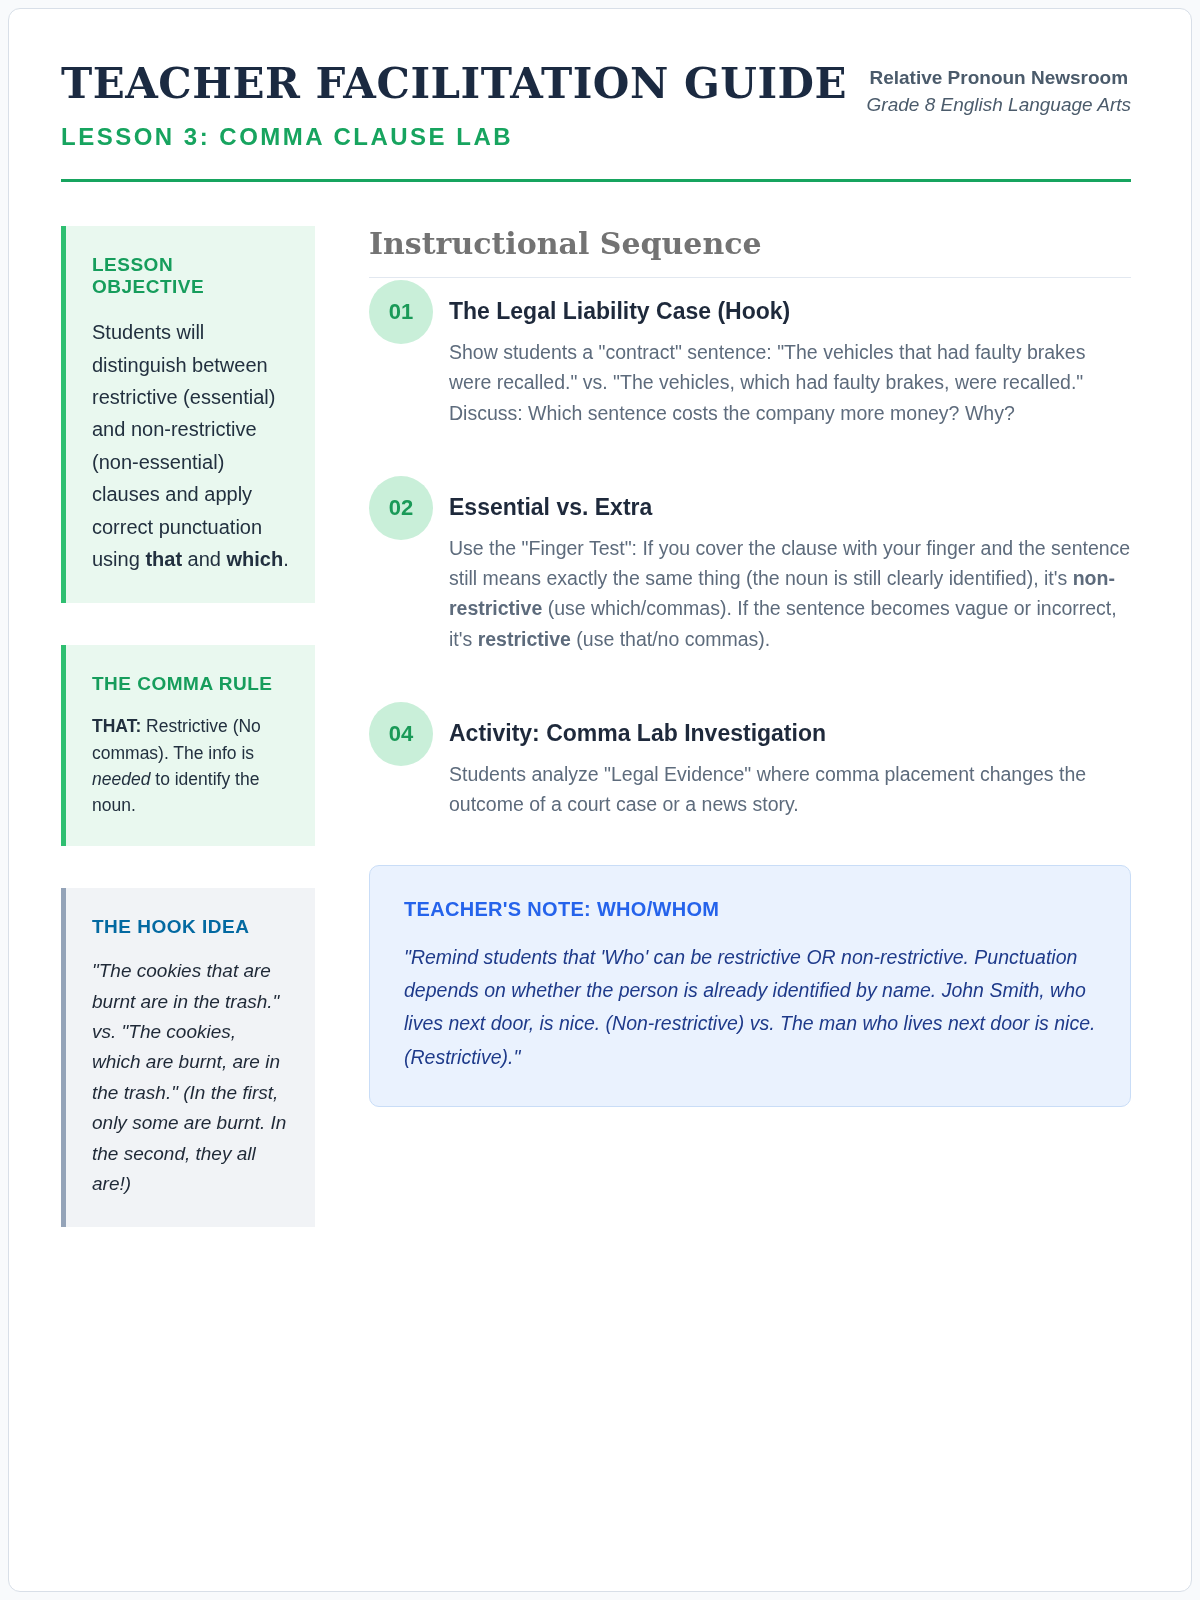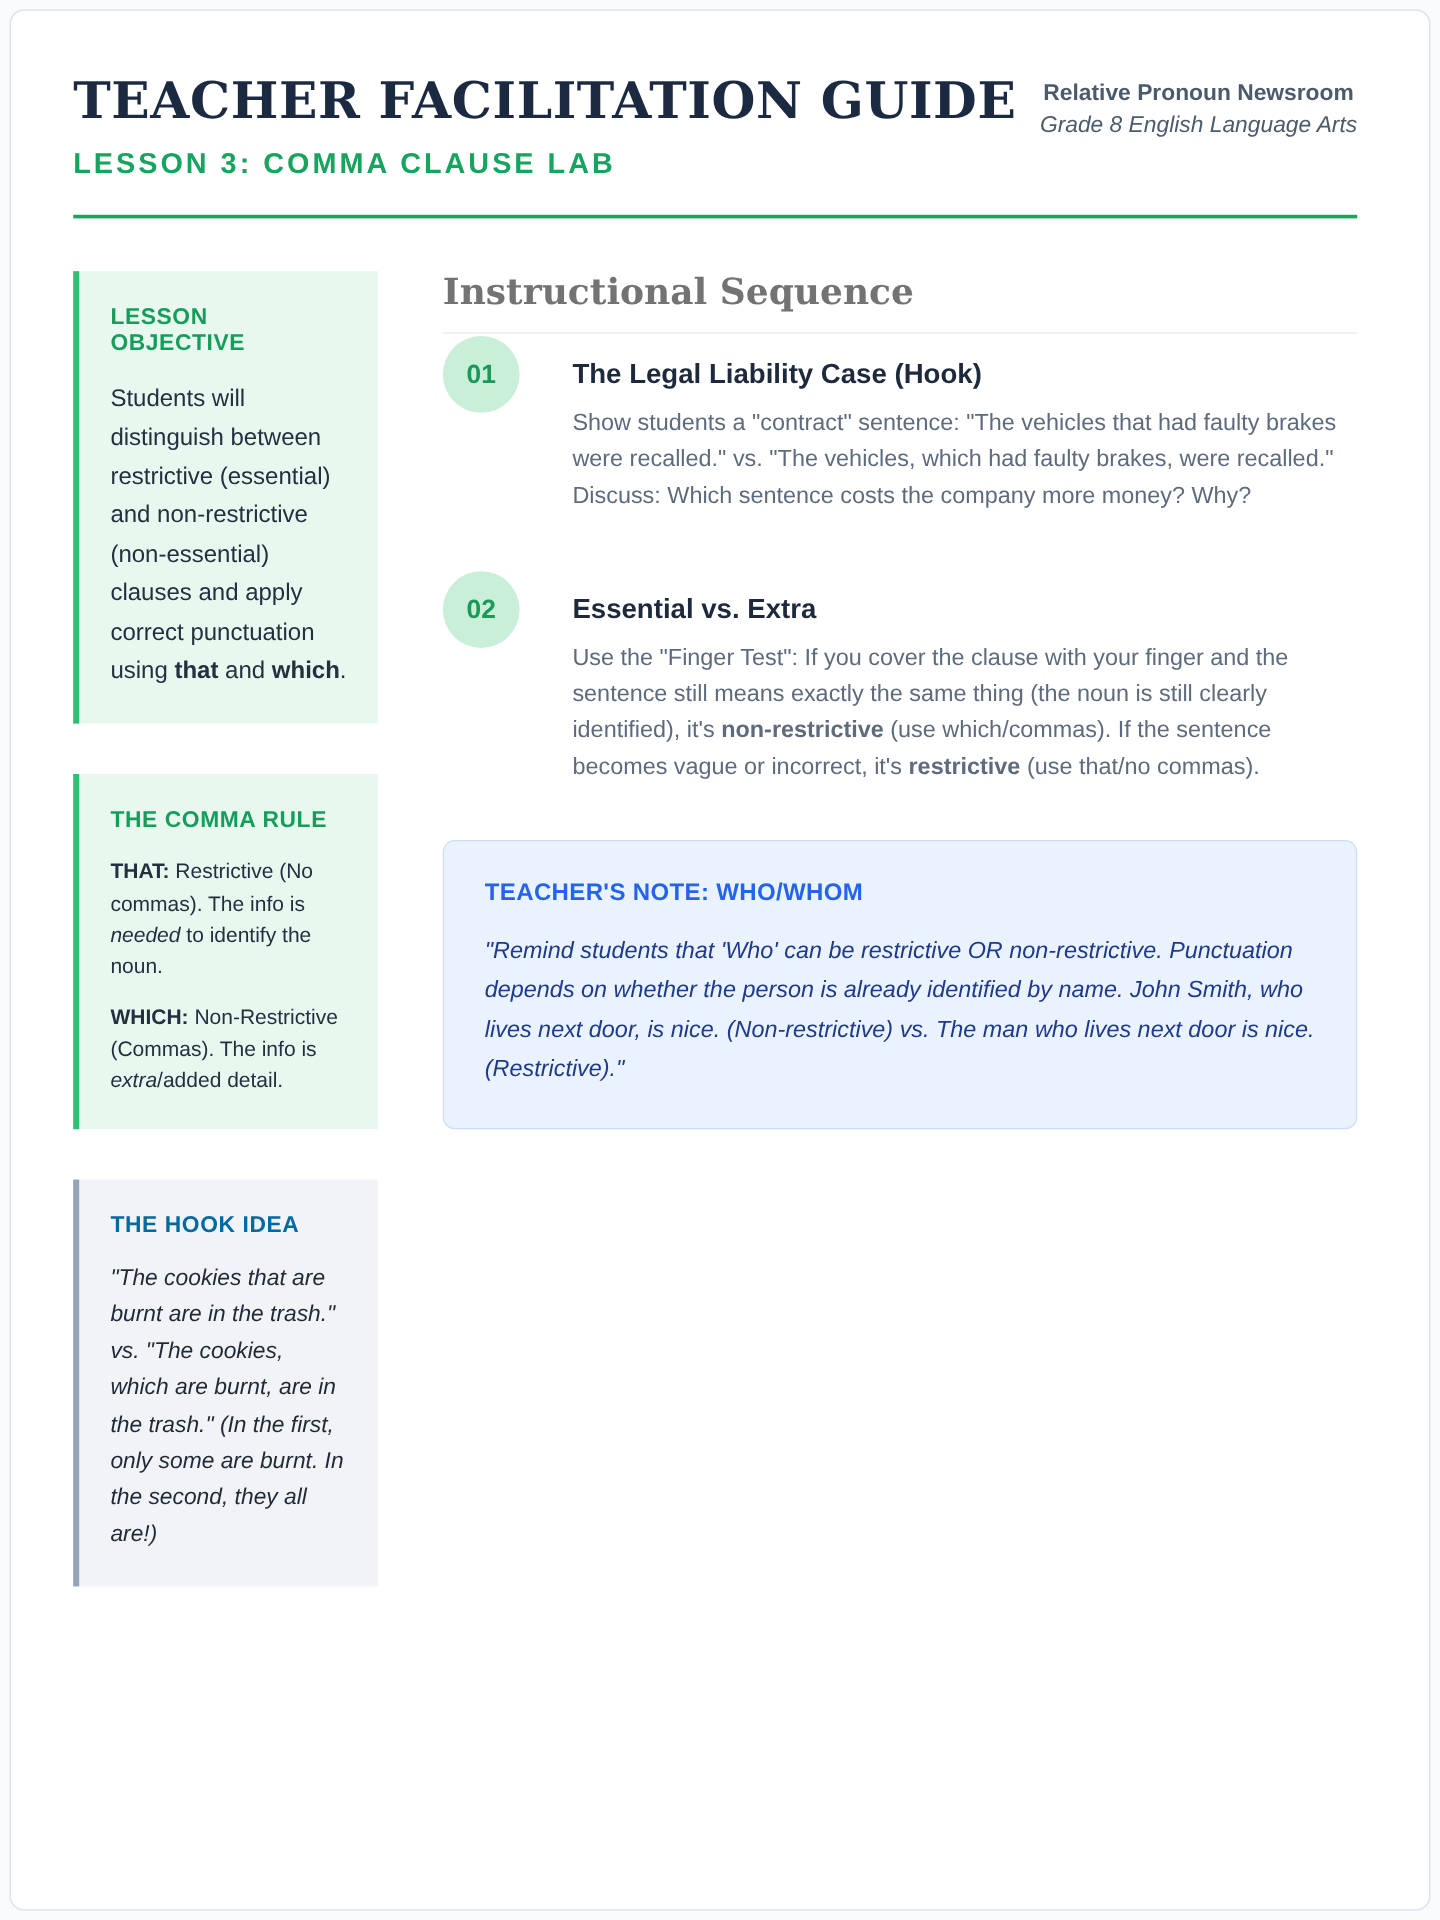--- a/index.html
+++ b/index.html
@@ -88,21 +88,21 @@
   .hook-body{font-size:19px;line-height:1.6;font-style:italic;color:#1f2937;}
   
   .section-heading{
     font-family:"DejaVu Serif","Liberation Serif",serif;
     font-size:30px;
     font-weight:800;
     color:#737373;
     padding-bottom:16px;
     border-bottom:1px solid #e2e8f0;
   }
-  .step{display:flex;gap:44px;margin-bottom:46px;}
+  .step{display:flex;gap:16px;margin-bottom:46px;}
   .step-num{
     width:64px;height:64px;border-radius:50%;
     background:var(--badge-bg);color:var(--badge-text);
     font-size:22px;font-weight:700;
     display:flex;align-items:center;justify-content:center;
     flex:none;
     margin-top:2px;
   }
   .step-title{font-size:23px;font-weight:700;color:var(--heading-dark);margin:20px 0 12px;}
   .step-body{font-size:19.5px;line-height:1.55;color:var(--body-gray);}
@@ -143,21 +143,20 @@
     <div class="sidebar">
 
       <div class="side-box">
         <div class="box-heading">LESSON OBJECTIVE</div>
         <div class="box-body"><span>Students will distinguish between restrictive (essential) and non-restrictive (non-essential) clauses and apply correct punctuation using </span><span style="font-weight: 700;">that</span><span> and </span><span style="font-weight: 700;">which</span><span>.</span></div>
       </div>
 
       <div class="side-box">
         <div class="box-heading">THE COMMA RULE</div>
         <p class="rule-para"><span style="font-weight: 700;">THAT:</span><span> Restrictive (No commas). The info is </span><span style="font-style: italic;">needed</span><span> to identify the noun.</span></p>
-        <p class="rule-para"><span style="font-weight: 700;">WHICH:</span><span> Non-Restrictive (Commas). The info is </span><span style="font-style: italic;">extra</span><span>/added detail.</span></p>
       </div>
 
       <div class="side-box gray">
         <div class="box-heading">THE HOOK IDEA</div>
         <div class="hook-body">"The cookies that are burnt are in the trash." vs. "The cookies, which are burnt, are in the trash." (In the first, only some are burnt. In the second, they all are!)</div>
       </div>
 
     </div>
 
     <div class="main-col">
@@ -174,20 +173,27 @@
 
       <div class="step">
         <div class="step-num">02</div>
         <div class="step-content">
           <h3 class="step-title">Essential vs. Extra</h3>
           <div class="step-body"><span>Use the "Finger Test": If you cover the clause with your finger and the sentence still means exactly the same thing (the noun is still clearly identified), it's </span><span style="font-weight: 700;">non-restrictive</span><span> (use which/commas). If the sentence becomes vague or incorrect, it's </span><span style="font-weight: 700;">restrictive</span><span> (use that/no commas).</span></div>
         </div>
       </div>
 
 
+      <div class="step">
+        <div class="step-num">04</div>
+        <div class="step-content">
+          <h3 class="step-title">Activity: Comma Lab Investigation</h3>
+          <div class="step-body"><span>Students analyze "Legal Evidence" where comma placement changes the outcome of a court case or a news story.</span></div>
+        </div>
+      </div>
 
       <div class="note-box">
         <div class="note-heading">TEACHER'S NOTE: WHO/WHOM</div>
         <div class="note-body">"Remind students that 'Who' can be restrictive OR non-restrictive. Punctuation depends on whether the person is already identified by name. John Smith, who lives next door, is nice. (Non-restrictive) vs. The man who lives next door is nice. (Restrictive)."</div>
       </div>
 
     </div>
   </div>
 </div>
 

